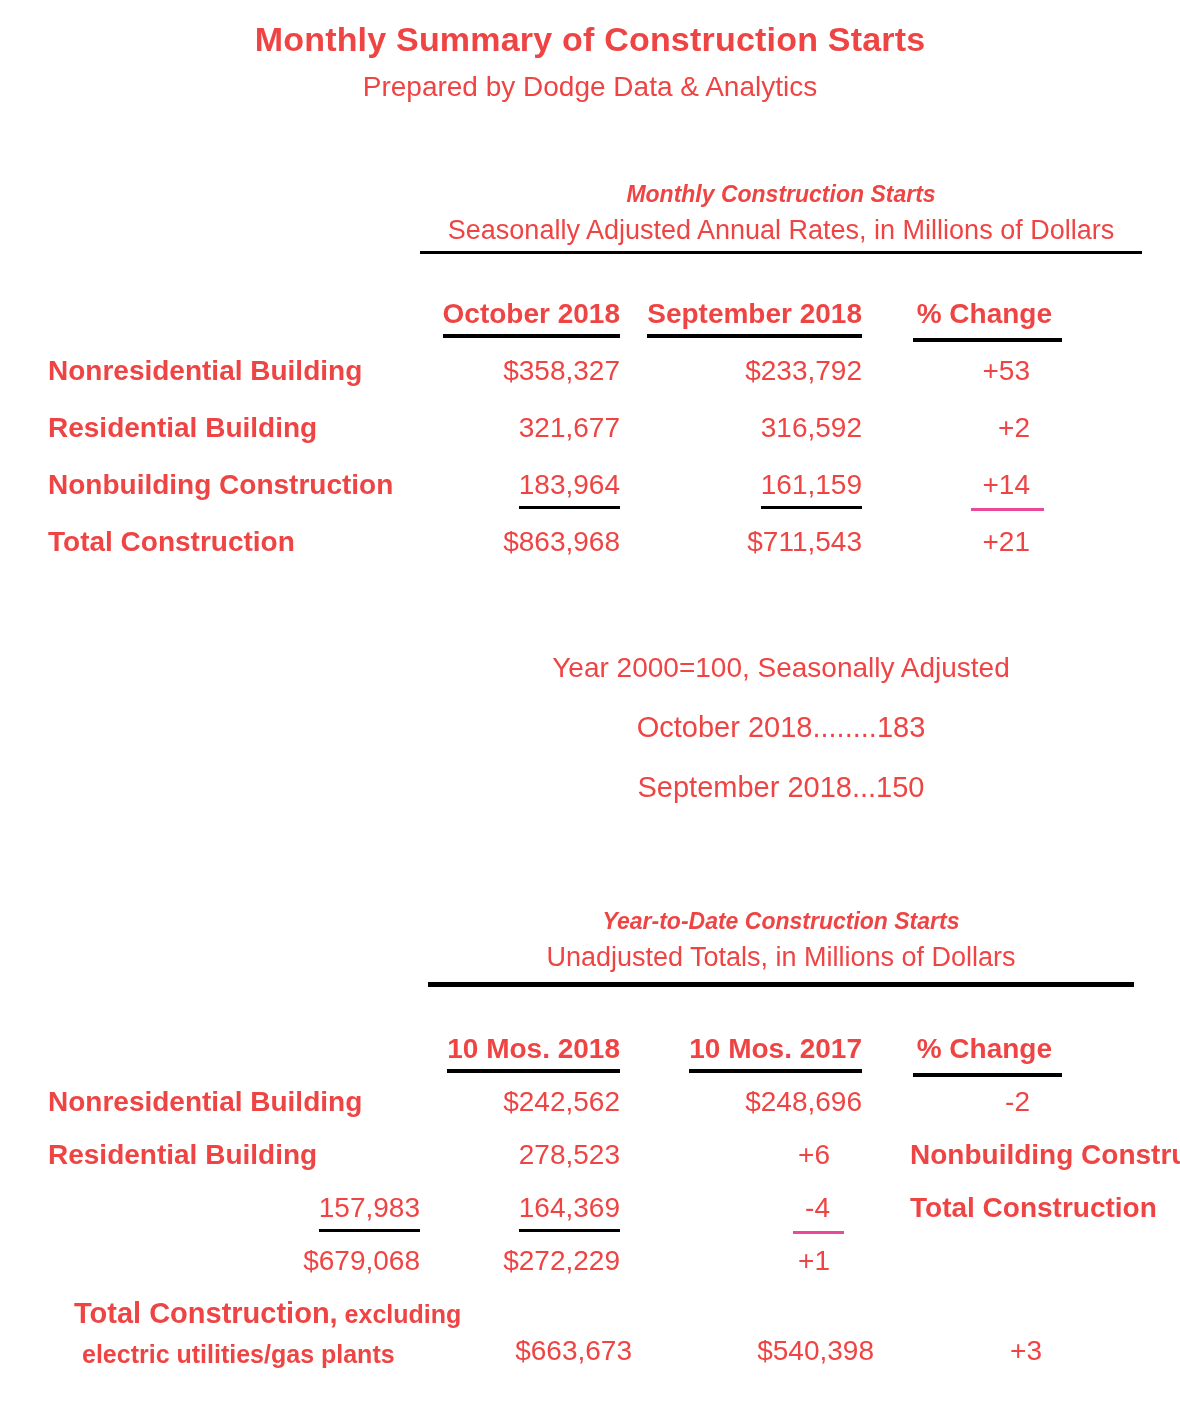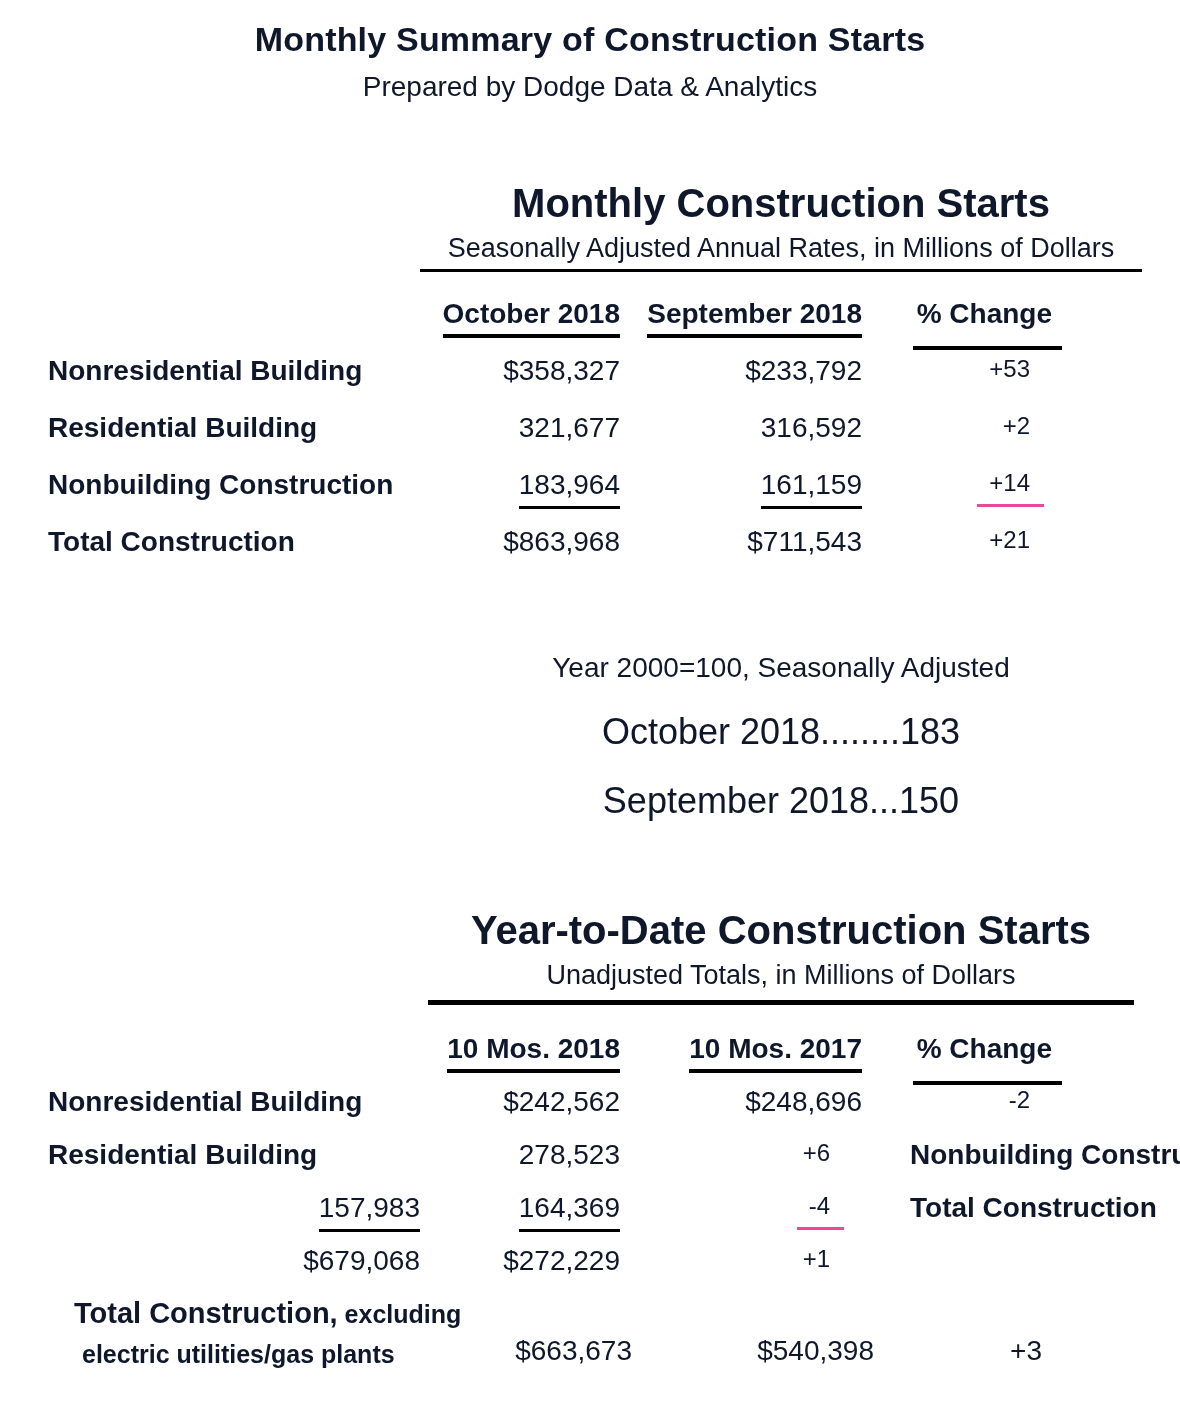--- a/index.html
+++ b/index.html
@@ -2,60 +2,60 @@
 <html><head>
 <meta charset="utf-8">
 <style>
   * { margin: 0; padding: 0; box-sizing: border-box; }
   html, body { background: #ffffff; }
   .page {
     position: relative;
     width: 1180px;
     height: 1406px;
     background: #ffffff;
-    color: #0f172a;
+    color: #ef4444;
     font-family: "Liberation Sans", sans-serif;
     overflow: hidden;
   }
 
   
   .doc-header { position: absolute; top: 20px; left: 0; width: 1180px; text-align: center; }
   .doc-title { font-size: 34px; font-weight: bold; letter-spacing: 0.2px; }
   .doc-subtitle { margin-top: 12px; font-size: 28px; }
 
   
   .rightcol { position: absolute; left: 420px; width: 722px; text-align: center; }
-  .sec-heading { font-size: 40px; font-weight: bold; }
+  .sec-heading { font-size: 23px; font-weight: bold; font-style: italic; }
   .sec-subtitle { margin-top: 7px; font-size: 27px; }
   .rule-thin { margin: 5px auto 0 auto; width: 100%; height: 3px; background: #000; }
   .rule-thick { margin: 9px auto 0 auto; width: 706px; height: 5px; background: #000; }
 
   #sec1-head { top: 181px; }
   #sec2-head { top: 908px; }
 
   
   #dodge { top: 641px; }
   .dodge-heading { font-size: 33px; font-weight: bold; }
   .dodge-sub { margin-top: 11px; font-size: 28px; }
-  .dodge-line { margin-top: 27px; font-size: 36px; }
+  .dodge-line { margin-top: 27px; font-size: 29px; }
 
   
   .tbl { position: absolute; left: 0; display: grid; grid-template-columns: 420px 200px 242px 200px; }
   #table1 { top: 298px; grid-auto-rows: 57px; width: 1062px; }
   #table2 { top: 1033px; grid-auto-rows: 53px; width: 1062px; }
 
   .cell { white-space: nowrap; }
   .c-label { padding-left: 48px; font-size: 28px; font-weight: bold; }
   .c-num { text-align: right; font-size: 28px; }
-  .c-chg { text-align: right; font-size: 24px; padding-right: 32px; }
+  .c-chg { text-align: right; font-size: 28px; padding-right: 32px; }
 
   .c-head { text-align: right; font-size: 28px; font-weight: bold; }
   .c-head .hd { display: inline-block; border-bottom: 4px solid #000; padding-bottom: 4px; }
   .c-head-chg { text-align: right; font-size: 28px; font-weight: bold; }
-  .c-head-chg .hd { display: inline-block; border-bottom: 4px solid #000; padding-bottom: 16px; padding-left: 4px; padding-right: 10px; }
+  .c-head-chg .hd { display: inline-block; border-bottom: 4px solid #000; padding-bottom: 8px; padding-left: 4px; padding-right: 10px; }
 
   .u-num { display: inline-block; border-bottom: 3px solid #000; padding-bottom: 5px; }
   .u-chg { display: inline-block; border-bottom: 3px solid #ec4899; padding: 0 14px 7px 12px; margin-right: -14px; }
 
   
   #extra-row { position: absolute; top: 1297px; left: 12px; width: 1062px; display: grid; grid-template-columns: 420px 200px 242px 200px; align-items: end; }
   .x-label { padding-left: 62px; font-weight: bold; white-space: nowrap; }
   .x-line1-main { font-size: 29px; }
   .x-line1-sub { font-size: 25px; }
   .x-line2 { padding-left: 8px; font-size: 25px; margin-top: 10px; }

